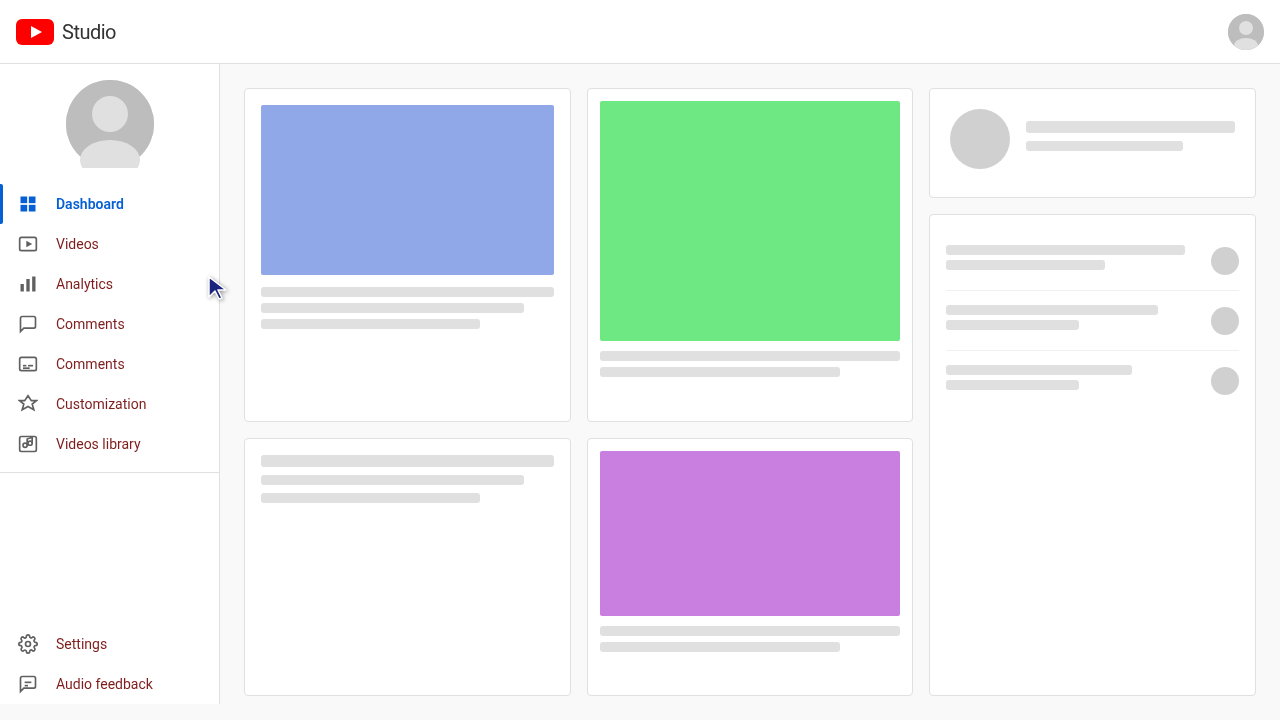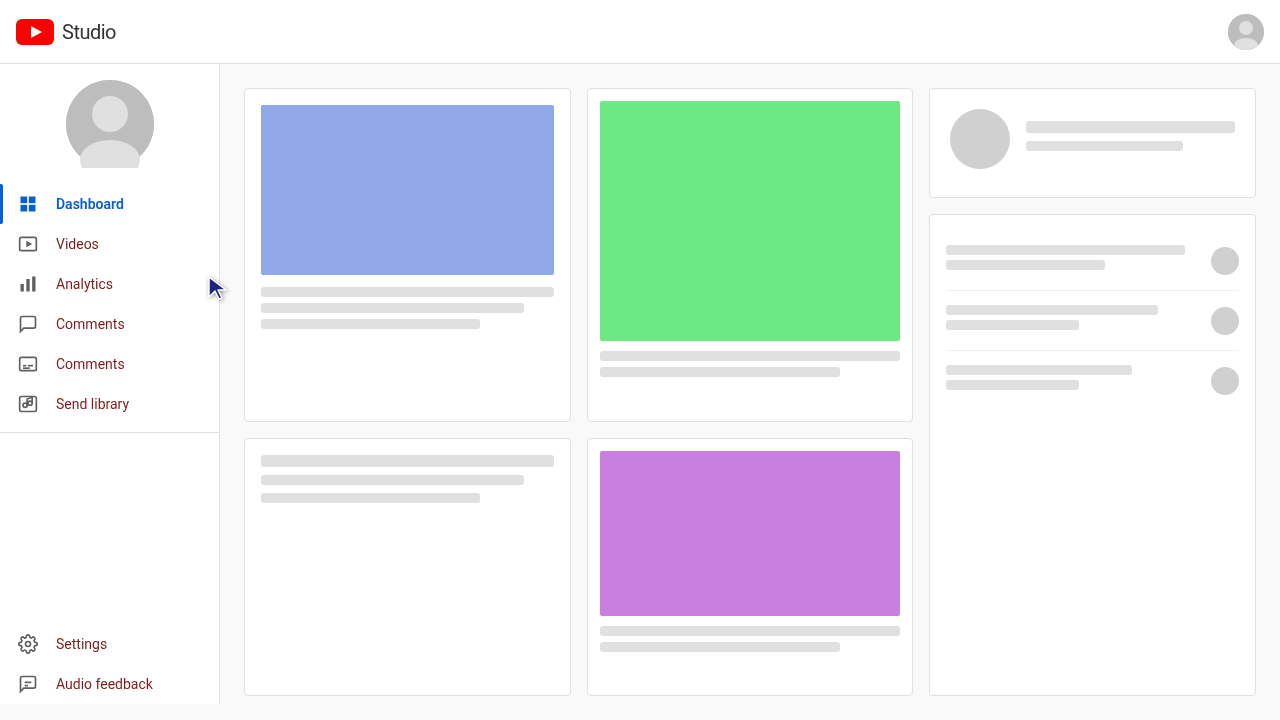--- a/index.html
+++ b/index.html
@@ -301,31 +301,39 @@
           <rect x="2" y="4" width="20" height="16" rx="2"></rect>
           <line x1="6" y1="14" x2="10" y2="14"></line>
           <line x1="12" y1="14" x2="18" y2="14"></line>
           <line x1="6" y1="17" x2="14" y2="17"></line>
         </svg>
     </span>
     <span class="nav-label">Comments</span>
   </div>
 
 
+  <div class="nav-item">
+    <span class="nav-icon">
+      <svg width="20" height="20" viewBox="0 0 24 24" fill="none" stroke="#606060" stroke-width="2">
+          <path d="M12 2L8 8H2l5 4-2 7 7-4 7 4-2-7 5-4h-6z"></path>
+        </svg>
+    </span>
+    <span class="nav-label">Customization</span>
+  </div>
 
   <div class="nav-item">
     <span class="nav-icon">
       <svg width="20" height="20" viewBox="0 0 24 24" fill="none" stroke="#606060" stroke-width="2">
           <rect x="2" y="3" width="20" height="18" rx="2"></rect>
           <circle cx="8.5" cy="13.5" r="2.5"></circle>
           <polyline points="11,13.5 11,6 17,4 17,11"></polyline>
           <circle cx="14.5" cy="11" r="2.5"></circle>
         </svg>
     </span>
-    <span class="nav-label">Send library</span>
+    <span class="nav-label">Videos library</span>
   </div>
 
   <div class="nav-spacer"></div>
 
   <div class="nav-item nav-bottom">
     <span class="nav-icon">
       <svg width="20" height="20" viewBox="0 0 24 24" fill="none" stroke="#606060" stroke-width="2">
           <circle cx="12" cy="12" r="3"></circle>
           <path d="M19.4 15a1.65 1.65 0 0 0 .33 1.82l.06.06a2 2 0 0 1-2.83 2.83l-.06-.06a1.65 1.65 0 0 0-1.82-.33 1.65 1.65 0 0 0-1 1.51V21a2 2 0 0 1-4 0v-.09A1.65 1.65 0 0 0 9 19.4a1.65 1.65 0 0 0-1.82.33l-.06.06a2 2 0 0 1-2.83-2.83l.06-.06A1.65 1.65 0 0 0 4.68 15a1.65 1.65 0 0 0-1.51-1H3a2 2 0 0 1 0-4h.09A1.65 1.65 0 0 0 4.6 9a1.65 1.65 0 0 0-.33-1.82l-.06-.06a2 2 0 0 1 2.83-2.83l.06.06A1.65 1.65 0 0 0 9 4.68a1.65 1.65 0 0 0 1-1.51V3a2 2 0 0 1 4 0v.09a1.65 1.65 0 0 0 1 1.51 1.65 1.65 0 0 0 1.82-.33l.06-.06a2 2 0 0 1 2.83 2.83l-.06.06A1.65 1.65 0 0 0 19.4 9a1.65 1.65 0 0 0 1.51 1H21a2 2 0 0 1 0 4h-.09a1.65 1.65 0 0 0-1.51 1z"></path>
         </svg>

